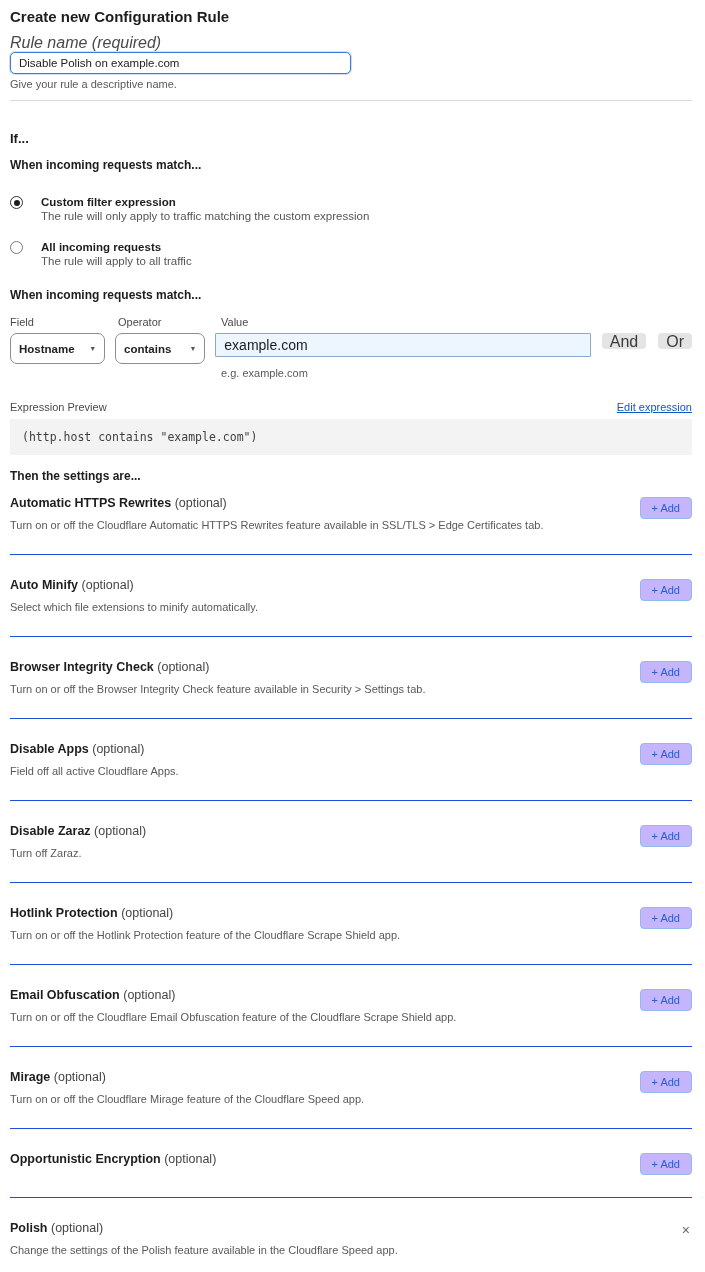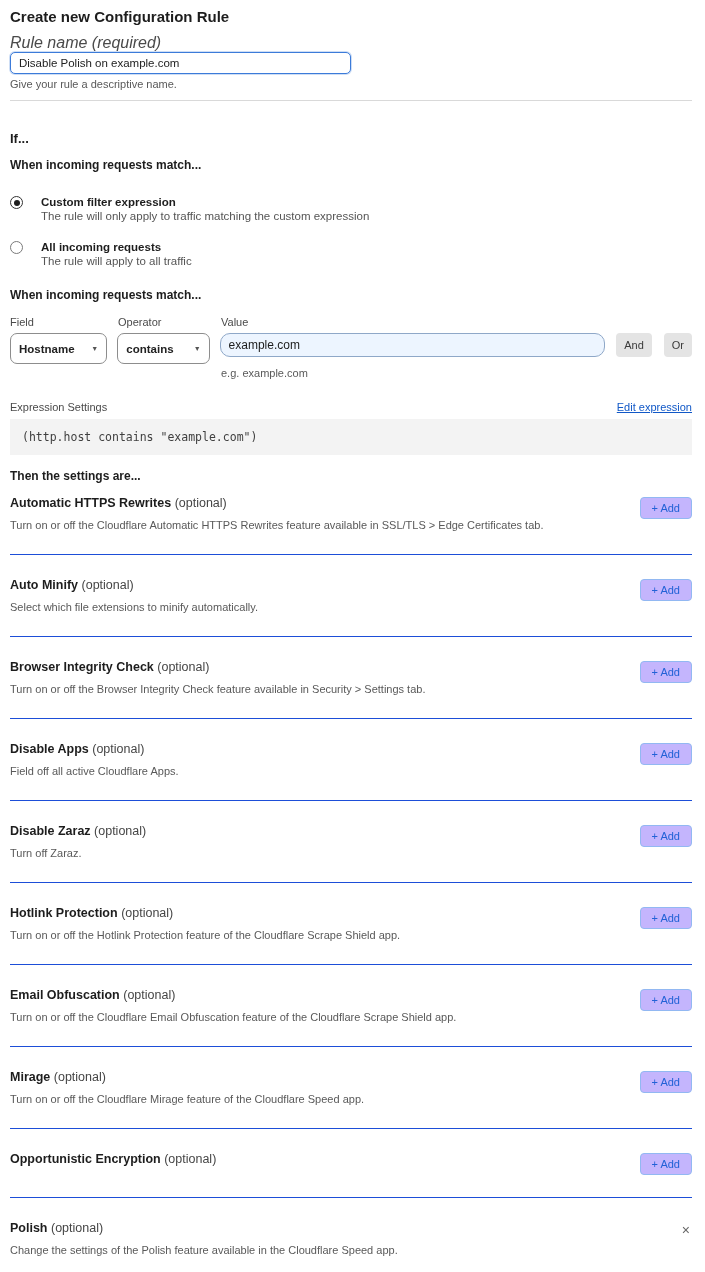--- a/index.html
+++ b/index.html
@@ -118,35 +118,35 @@
     font-weight: bold;
   }
   .dropdown .caret { font-size: 7px; color: #555; margin-left: 6px; }
   .dd-field { width: 98px; margin-right: 10px; }
   .dd-operator { width: 93px; margin-right: 10px; }
 
   .value-input {
     width: 389px;
     height: 24px;
     border: 1px solid #8fa8c8;
-    border-radius: 10px;
+    border-radius: 1px;
     background: #edf5ff;
     padding: 0 8px;
     font-family: "Liberation Sans", sans-serif;
-    font-size: 12px;
+    font-size: 14px;
     color: #1d1d1d;
     outline: none;
   }
   .andor-btn {
-    height: 24px;
+    height: 16px;
     background: #e4e4e4;
     border: none;
     border-radius: 4px;
     font-family: "Liberation Sans", sans-serif;
-    font-size: 11px;
+    font-size: 16px;
     color: #3a3a3a;
     padding: 0 8px;
     cursor: pointer;
   }
   .btn-and { margin-left: 11px; }
   .btn-or { margin-left: 12px; }
   .value-helper { font-size: 11px; color: #595959; margin: 3px 0 0 211px; line-height: 13px; }
 
   .preview-header {
     display: flex;
@@ -265,21 +265,21 @@
       <span>contains</span>
       <span class="caret">▼</span>
     </div>
     <input class="value-input" type="text" value="example.com" style="">
     <button class="andor-btn btn-and">And</button>
     <button class="andor-btn btn-or">Or</button>
   </div>
   <div class="value-helper">e.g. example.com</div>
 
   <div class="preview-header">
-    <span class="preview-label">Expression Settings</span>
+    <span class="preview-label">Expression Preview</span>
     <a class="edit-link">Edit expression</a>
   </div>
   <div class="code-block">(http.host contains "example.com")</div>
 
   <div class="settings-heading">Then the settings are...</div>
 
   <div class="setting-row first">
     <div class="setting-info">
       <div class="setting-title-line">
         <span class="setting-title">Automatic HTTPS Rewrites</span>

